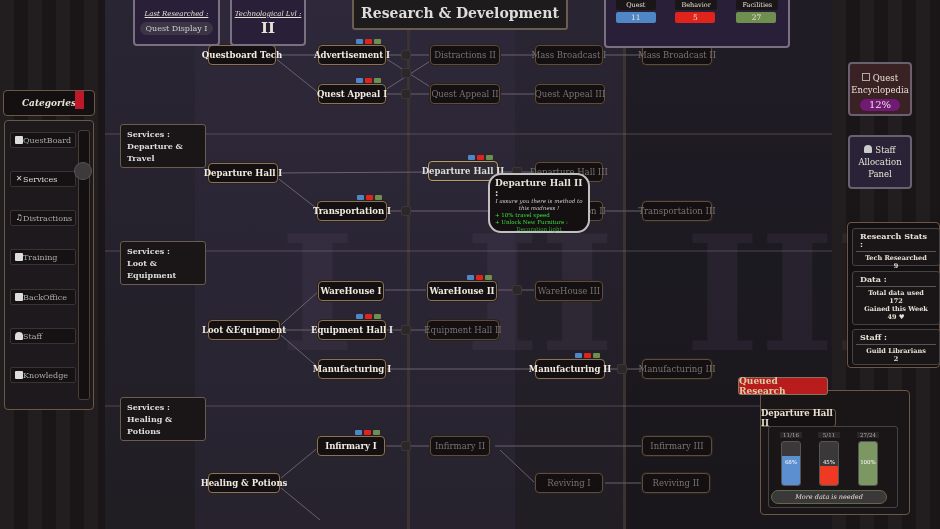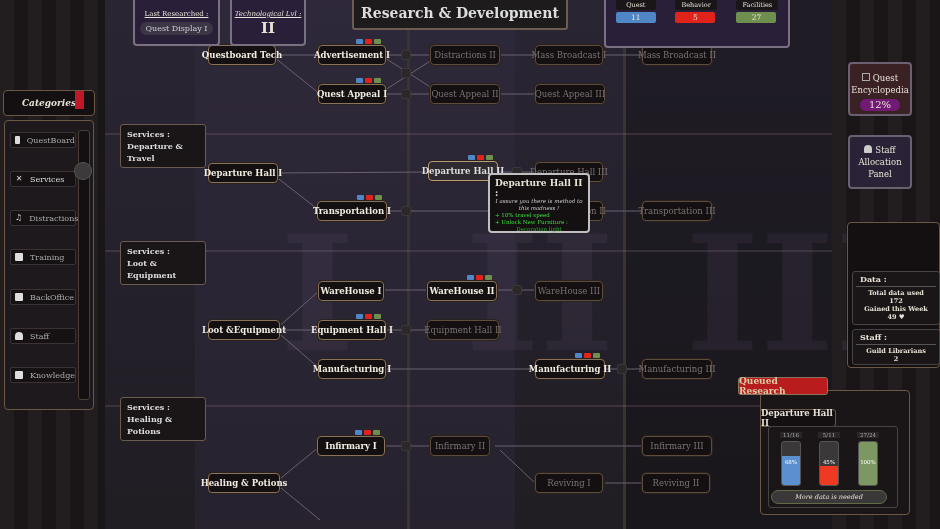--- a/index.html
+++ b/index.html
@@ -18,21 +18,21 @@
 .node.active{background:#2e2a30;border-color:#b89c78;color:#ddd}
 .dots{position:absolute;top:-7px;right:4px;display:flex;gap:2px}
 .dot{width:7px;height:5px;border-radius:1px}
 .lock{position:absolute;width:10px;height:10px;border-radius:2px;background:#2c2829;border:1px solid #3c3637}
 .cat-label{position:absolute;background:#1a1618;border:1px solid #6b5c50;border-radius:3px;padding:3px 6px;font-size:8px;line-height:12px;font-weight:bold;color:#ddd}
 svg.links{position:absolute;left:0;top:0}
 .panel{position:absolute;background:#2a1f38;border:2px solid #7a7080;border-radius:4px}
 .left-panel{position:absolute;left:4px;top:120px;width:90px;height:290px;background:#1d191c;border:1.5px solid #6b5844;border-radius:4px}
 .cat-header{position:absolute;left:3px;top:90px;width:92px;height:26px;background:#141012;border:1.5px solid #6b5844;border-radius:4px;display:flex;align-items:center;justify-content:center;font-size:9px;font-style:italic;font-weight:bold}
 .ribbon{position:absolute;right:10px;top:0;width:9px;height:18px;background:#c01828}
-.cat-item{position:absolute;left:10px;width:66px;height:16px;background:#161214;border:1px solid #3a3234;border-radius:2px;display:flex;align-items:center;padding-left:4px;font-size:8px;color:#aaa;gap:7px;cursor:pointer}
+.cat-item{position:absolute;left:10px;width:66px;height:16px;background:#161214;border:1px solid #3a3234;border-radius:2px;display:flex;align-items:center;padding-left:4px;font-size:8px;color:#aaa;gap:0;cursor:pointer}
 .cat-icon{width:8px;height:8px;background:#ddd;border-radius:1px;font-size:8px;line-height:8px;color:#222;text-align:center}
 .scroll-track{position:absolute;left:78px;top:130px;width:12px;height:270px;background:#141012;border:1px solid #4a3e34;border-radius:3px}
 .scroll-thumb{position:absolute;left:74px;top:162px;width:18px;height:18px;border-radius:50%;background:#3c3a3a;border:1px solid #555}
 .side-btn{position:absolute;border:2px solid #6a6070;border-radius:4px;text-align:center;font-size:8.5px;font-weight:normal;line-height:12px;cursor:pointer}
 .stats{position:absolute;left:847px;top:222px;width:93px;height:146px;background:#141012;border:1.5px solid #6b5844;border-radius:4px}
 .stat-block{position:absolute;left:4px;width:88px;border:1px solid #444;border-radius:3px;background:#1a1618;font-size:6.5px;text-align:center;font-weight:bold;line-height:8px}
 .stat-title{text-align:left;padding:3px 4px;font-size:8px;border-bottom:1px solid #555;margin:0 3px 2px 3px}
 .queued{position:absolute;left:760px;top:390px;width:150px;height:125px;background:#1a1618;border:1.5px solid #6b5844;border-radius:4px}
 .q-title{position:absolute;left:738px;top:377px;width:90px;height:18px;background:#b91c1c;border:1.5px solid #8a7358;border-radius:3px;font-size:9px;font-weight:bold;color:#d8cfa8;display:flex;align-items:center;justify-content:center}
 .bar{position:absolute;width:20px;height:45px;border:1.5px solid #555;border-radius:3px;background:#3a3838;overflow:hidden}
@@ -197,31 +197,31 @@
         <div class="dot" style="background:#e0241c"></div>
         <div class="dot" style="background:#6f8f4e"></div>
       </div>
     </div>
   <div class="node locked" style="left:325px;top:436px;width:60px">Infirmary II</div>
   <div class="node locked" style="left:537px;top:436px;width:70px">Infirmary III</div>
   <div class="node" style="left:103px;top:473px;width:72px">Healing &amp; Potions</div>
   <div class="node locked" style="left:430px;top:473px;width:68px">Reviving I</div>
   <div class="node locked" style="left:537px;top:473px;width:68px">Reviving II</div>
 
-  <div style="position:absolute;left:383px;top:173px;width:102px;height:60px;background:#141012;border:2px solid #c0c0c0;border-radius:4px;padding:3px 5px;text-align:center">
+  <div style="position:absolute;left:383px;top:173px;width:102px;height:60px;background:#141012;border:2px solid #c0c0c0;border-radius:13px;padding:3px 5px;text-align:center">
     <div style="font-size:9px;font-weight:bold;text-align:left">Departure Hall II :</div>
     <div style="font-size:5.5px;font-style:italic;color:#ccc;line-height:7px">I assure you there is method to this madness !</div>
     <div style="font-size:5.5px;color:#3ae23a;text-align:left;line-height:7px">+ 10% travel speed</div>
     <div style="font-size:5.5px;color:#3ae23a;text-align:left;line-height:7px">+ Unlock New Furniture :</div>
     <div style="font-size:5.5px;color:#2aa82a;text-align:center;line-height:7px">Decoration light</div>
   </div>
 </div>
 
 <div class="panel" style="left:133px;top:-4px;width:87px;height:50px;text-align:center">
-  <div style="font-size:7px;text-decoration:underline;margin-top:12px">Last Researched :</div>
+  <div style="font-size:7px;font-style:italic;text-decoration:underline;margin-top:12px">Last Researched :</div>
   <div style="margin:4px 5px 0;background:#3c3546;border-radius:8px;font-size:8px;padding:2px 0;color:#ccc">Quest Display I</div>
 </div>
 <div class="panel" style="left:230px;top:-4px;width:76px;height:50px;text-align:center">
   <div style="font-size:7px;font-style:italic;text-decoration:underline;margin-top:12px">Technological Lvl :</div>
   <div style="font-size:15px;font-weight:bold;margin-top:1px">II</div>
 </div>
 <div style="position:absolute;left:352px;top:-4px;width:216px;height:34px;background:#1e1b1c;border:2px solid #6b5c50;border-radius:3px;display:flex;align-items:center;justify-content:center;font-size:14px;font-weight:bold;color:#ddd">Research &amp; Development</div>
 <div class="panel" style="left:604px;top:-4px;width:186px;height:52px">
   <div style="display:flex;justify-content:space-around;margin-top:2px">
     <div style="text-align:center">
@@ -277,20 +277,25 @@
 
 <div class="side-btn" style="left:848px;top:62px;width:64px;height:54px;background:#3a2124;padding-top:8px">
   <div><span style="display:inline-block;width:8px;height:8px;border:1px solid #aaa;margin-right:3px"></span><span>Quest Encyclopedia</span></div>
   <div style="margin:3px 10px 0;background:#701a75;border-radius:6px;font-size:10px">12%</div>
 </div>
 <div class="side-btn" style="left:848px;top:135px;width:64px;height:54px;background:#2a2236;padding-top:7px">
   <span style="display:inline-block;width:8px;height:8px;background:#ccc;border-radius:50% 50% 1px 1px;margin-right:3px"></span><span>Staff Allocation Panel</span>
 </div>
 
 <div class="stats">
+  <div class="stat-block" style="top:5px;height:38px">
+    <div class="stat-title">Research Stats :</div>
+    <div>Tech Researched</div>
+    <div>9</div>
+  </div>
   <div class="stat-block" style="top:48px;height:54px">
     <div class="stat-title">Data :</div>
     <div>Total data used</div>
     <div>172</div>
     <div>Gained this Week</div>
     <div><span>49</span> ♥</div>
   </div>
   <div class="stat-block" style="top:106px;height:36px">
     <div class="stat-title">Staff :</div>
     <div>Guild Librarians</div>

